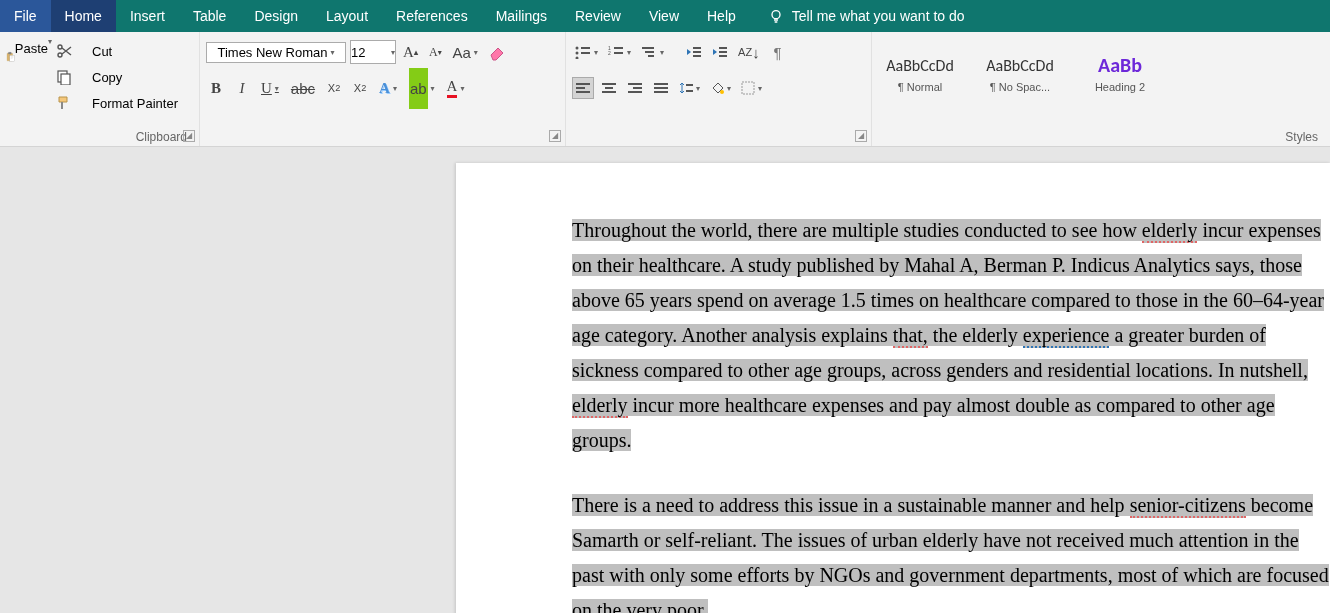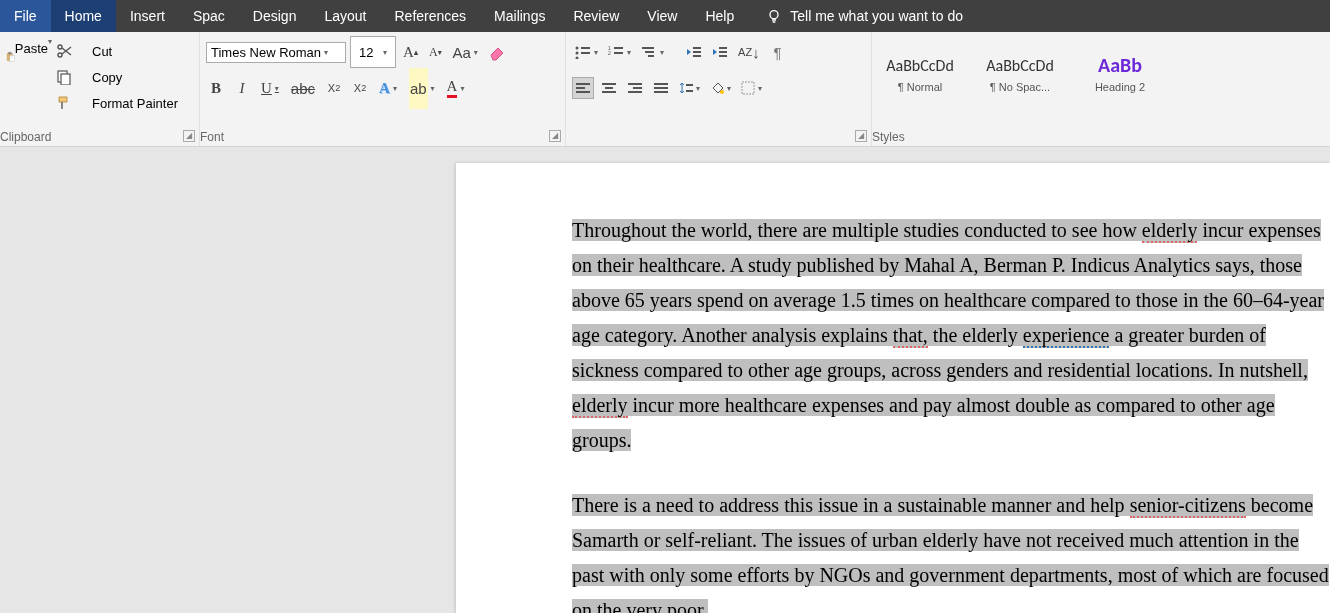--- a/index.html
+++ b/index.html
@@ -1,43 +1,43 @@
 <!DOCTYPE html>
 <html><head>
 <meta charset="utf-8">
 <style>
 html,body{margin:0;padding:0;font-family:"Segoe UI",Arial,sans-serif;font-size:14px;background:#fff;overflow:hidden;width:1330px;height:613px}
 *{box-sizing:border-box}
 
-.menubar{background:#404040;color:#fff;height:32px;display:flex;align-items:stretch}
+.menubar{background:#0f766e;color:#fff;height:32px;display:flex;align-items:stretch}
 .menubtn{padding:0 14px;display:flex;align-items:center;height:32px;font-size:14px;color:#fff}
 .menubtn.file{background:#2b579a}
 .menubtn.active{background:#1e3f73}
 .menubtn.tellme{display:flex;align-items:center;gap:8px;padding-left:18px}
 .bulb{width:16px;height:16px}
 
 .ribbon{height:115px;background:#f3f3f3;border-bottom:1px solid #d4d4d4;display:flex;align-items:stretch}
 .group{position:relative;border-right:1px solid #e1e1e1;padding:3px 6px 0 6px;display:flex;flex-direction:column}
 .group:last-child{border-right:none}
-.group-label{position:absolute;bottom:2px;left:0;right:0;text-align:left;font-size:12px;color:#666}
+.group-label{position:absolute;bottom:2px;left:0;right:12px;text-align:right;font-size:12px;color:#666}
 .launcher{position:absolute;right:4px;bottom:4px;width:12px;height:12px;border:1px solid #aaa;color:#888;font-size:8px;line-height:10px;text-align:center}
 
 .clip{display:flex;align-items:flex-start}
 .paste{display:flex;align-items:flex-start;width:46px;padding-top:4px}
 .paste-icon{width:32px;height:36px}
 .paste-lbl{font-size:13px;margin-top:2px}
 .paste-caret{font-size:8px;color:#666;line-height:6px}
 .clip-side{display:flex;flex-direction:column;gap:2px;padding-top:4px}
 .clip-item{display:flex;align-items:center;gap:20px;height:24px;padding:0 4px;font-size:13px}
 .small-icon{width:16px;height:16px;flex:none}
 
 .fontrow1{display:flex;align-items:center;gap:4px;height:30px;margin-top:2px}
 .fontrow2{display:flex;align-items:center;gap:6px;height:30px;margin-top:6px}
-.fname{width:140px;height:21px;border:1px solid #ababab;background:#fff;display:flex;align-items:center;padding:0 4px;font-size:13px;justify-content:flex-start}
-.fsize{width:46px;height:32px;border:1px solid #ababab;background:#fff;display:flex;align-items:center;padding:0 8px;font-size:13px;justify-content:space-between}
+.fname{width:140px;height:21px;border:1px solid #ababab;background:#fff;display:flex;align-items:center;padding:0 4px;font-size:13px;justify-content:center}
+.fsize{width:46px;height:24px;border:1px solid #ababab;background:#fff;display:flex;align-items:center;padding:0 0;font-size:13px;justify-content:space-between}
 .dd{font-size:8px;color:#666;padding-left:3px}
 .tb{min-width:20px;height:22px;display:flex;align-items:center;justify-content:center;font-size:15px;color:#444;padding:0 3px}
 .tb.sup{font-size:11px}
 
 .pararow{display:flex;align-items:center;gap:4px;height:30px}
 .pararow .tb{min-width:22px}
 .pactive{background:#d4d4d4;border:1px solid #aaa}
 
 .styles{display:flex;gap:16px;padding-top:4px;align-items:flex-start}
 .stylebox{width:84px;height:64px;border:1px solid transparent;display:flex;flex-direction:column;align-items:center;justify-content:center;padding:2px}
@@ -55,21 +55,21 @@
 .sq-blue{border-bottom:2px dotted #2e74b5}
 svg{display:block}
 </style>
 </head>
 <body>
 
 <div class="menubar">
   <div class="menubtn file">File</div>
   <div class="menubtn active">Home</div>
   <div class="menubtn">Insert</div>
-  <div class="menubtn">Spac</div>
+  <div class="menubtn">Table</div>
   <div class="menubtn">Design</div>
   <div class="menubtn">Layout</div>
   <div class="menubtn">References</div>
   <div class="menubtn">Mailings</div>
   <div class="menubtn">Review</div>
   <div class="menubtn">View</div>
   <div class="menubtn">Help</div>
   <div class="menubtn tellme">
     <svg class="bulb" viewBox="0 0 24 24" fill="none" stroke="#fff" stroke-width="2">
         <circle cx="12" cy="10" r="6"></circle>
@@ -146,29 +146,28 @@
       <div class="tb" style="font-style:italic;font-family:serif">I</div>
       <div class="tb" style="text-decoration:underline;font-family:serif">U<span class="dd">▾</span></div>
       <div class="tb" style="text-decoration:line-through">abc</div>
       <div class="tb sup">X<sub>2</sub></div>
       <div class="tb sup">X<sup>2</sup></div>
       <div class="tb">
           <span style="color:#4a90d9;font-weight:bold;font-family:serif;text-shadow:1px 1px 0 #9cf">A</span>
           <span class="dd">▾</span>
         </div>
       <div class="tb">
-          <span style="background:#fef9c3;padding:12px 1px">ab</span>
+          <span style="background:#84cc16;padding:12px 1px">ab</span>
           <span class="dd">▾</span>
         </div>
       <div class="tb">
           <span style="border-bottom:3px solid #e81123;font-family:serif">A</span>
           <span class="dd">▾</span>
         </div>
     </div>
-    <div class="group-label">Font</div>
     <div class="launcher">◢</div>
   </div>
 
   <div class="group" style="width:306px">
     <div class="pararow" style="margin-top:2px">
       <div class="tb">
           <svg width="16" height="14">
             <circle cx="2" cy="3" r="1.5" fill="#555"></circle>
             <rect x="6" y="2" width="9" height="2" fill="#555"></rect>
             <circle cx="2" cy="8" r="1.5" fill="#555"></circle>

